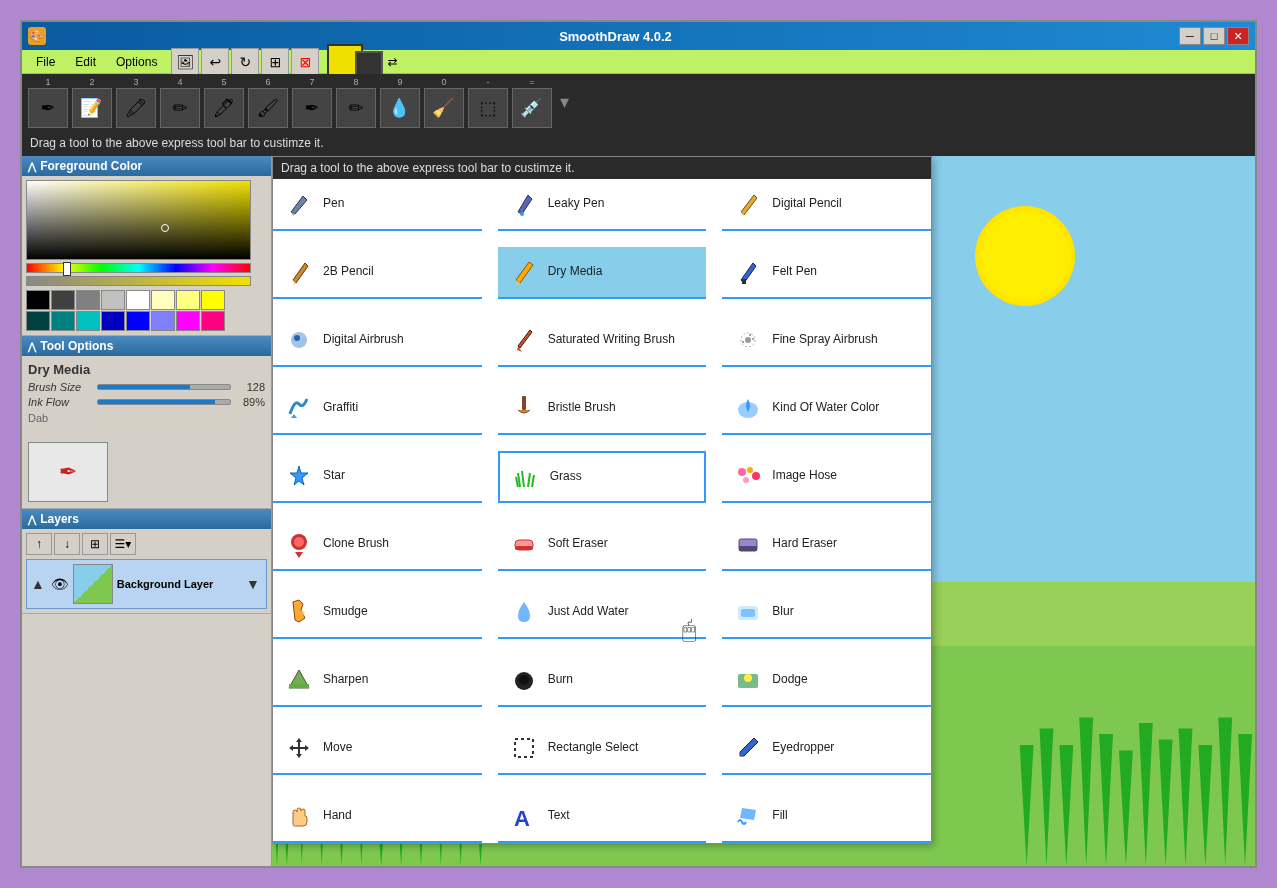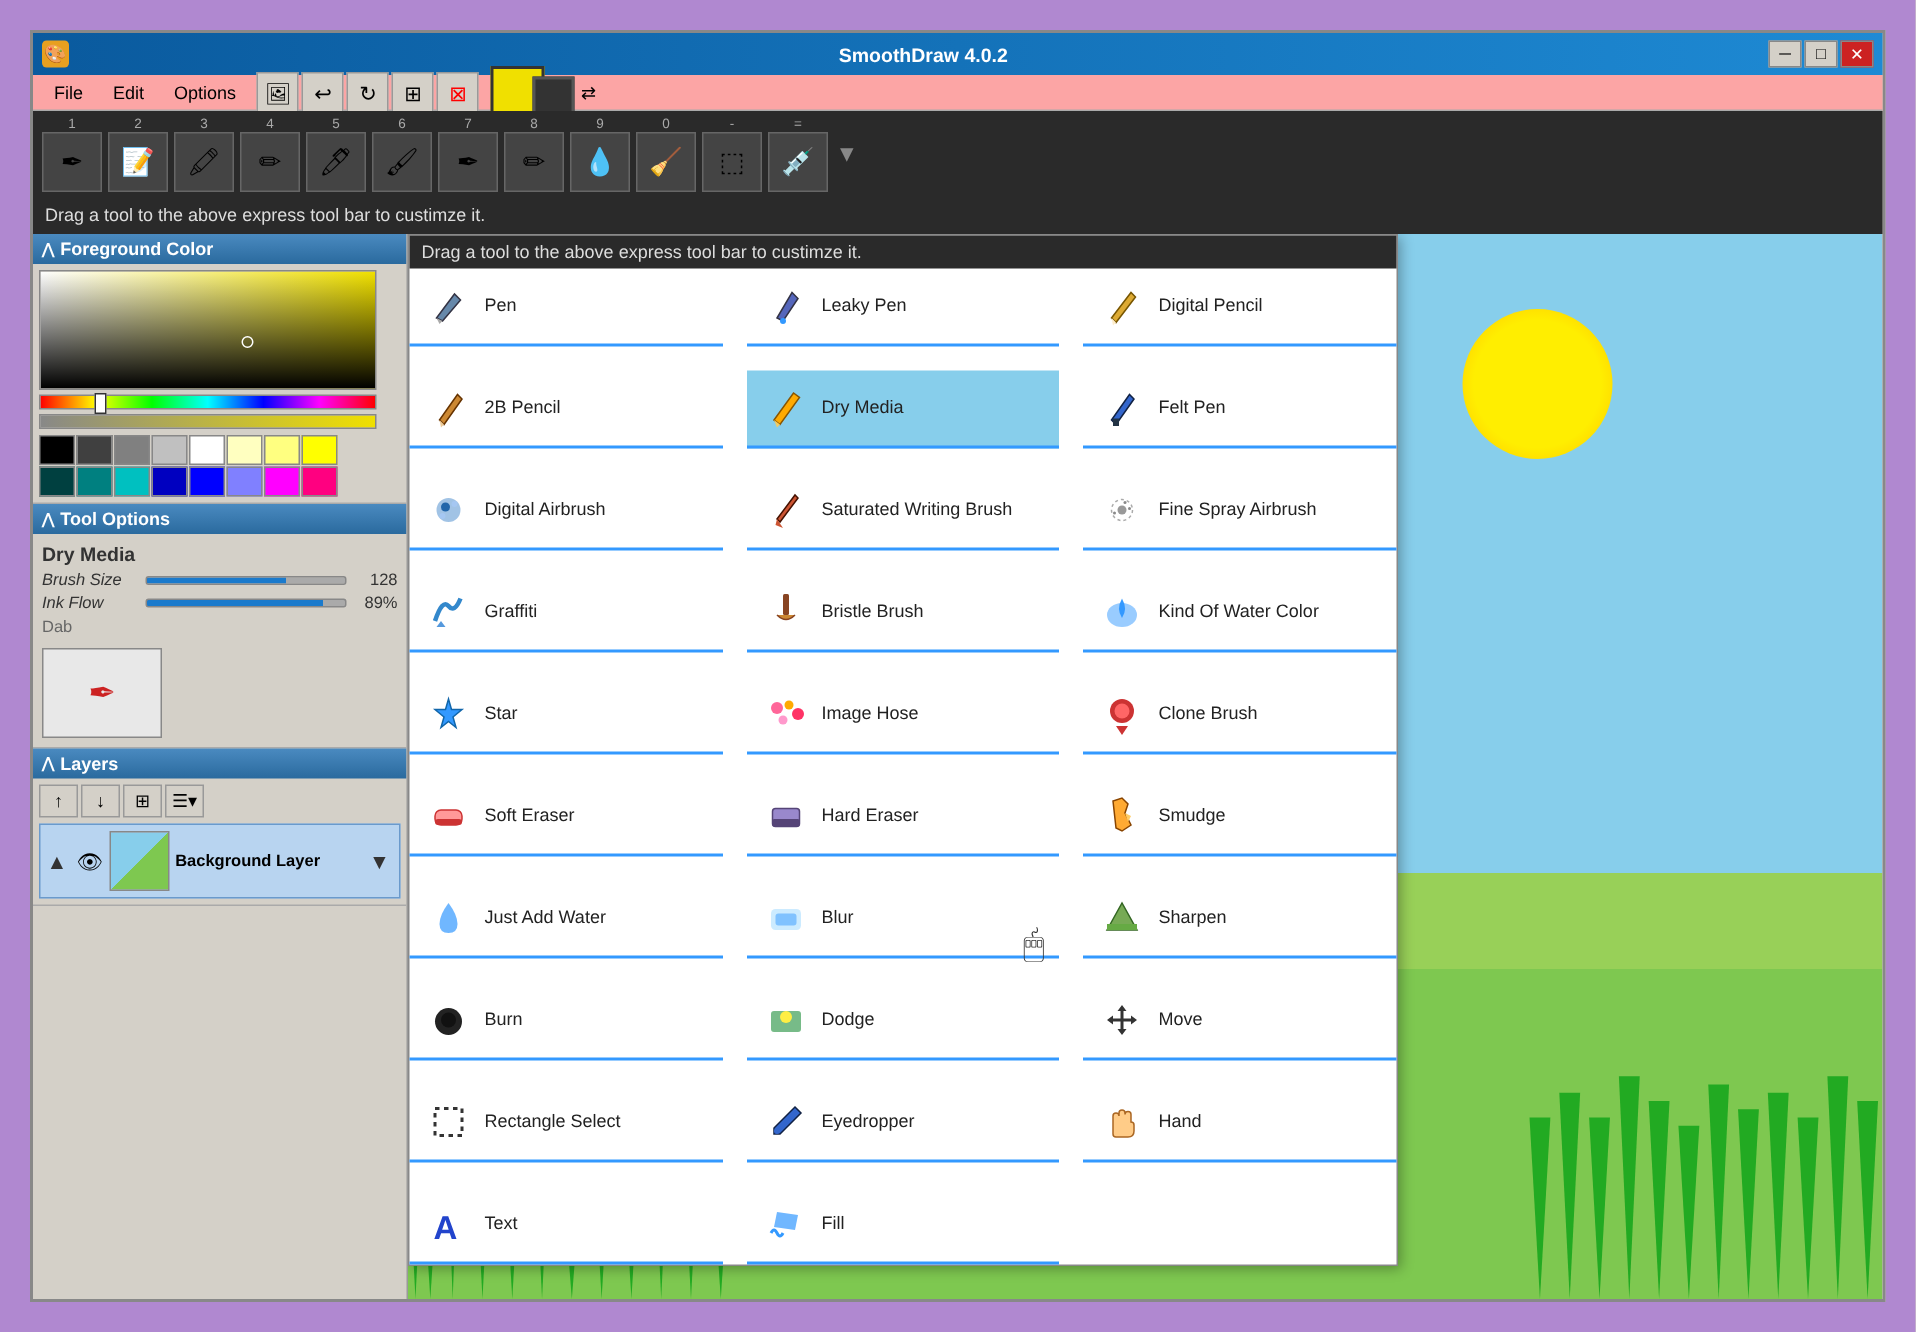--- a/index.html
+++ b/index.html
@@ -45,21 +45,21 @@
       width: 22px; height: 18px;
       background: #d4d0c8;
       border: 1px solid #888;
       color: black;
       font-size: 11px;
       display: flex; align-items: center; justify-content: center;
       cursor: pointer;
     }
     .title-btn.close { background: #cc2222; color: white; }
     .menu-bar {
-      background: #fca5a5;
+      background: #bef264;
       height: 24px;
       display: flex;
       align-items: center;
       padding: 0 4px;
       border-bottom: 1px solid #aaa;
       flex-shrink: 0;
     }
     .menu-item {
       padding: 2px 10px;
       cursor: pointer;
@@ -245,21 +245,21 @@
       font-size: 11px;
       text-align: right;
       color: #333;
     }
     .dab-section {
       margin-top: 4px;
     }
     .dab-label {
       font-size: 11px;
       color: #666;
-      margin-bottom: 8px;
+      margin-bottom: 18px;
     }
     .dab-preview {
       width: 80px; height: 60px;
       background: #e8e8e8;
       border: 1px solid #888;
       display: flex; align-items: center; justify-content: center;
       font-size: 20px;
     }
     .layers-content {
       padding: 4px;
@@ -706,20 +706,33 @@
       <span class="tool-label">Kind Of Water Color</span>
             </div>
             <div class="tool-item">
               <div class="tool-icon">
                 <svg width="28" height="28" viewBox="0 0 28 28">
                   <path d="M14 4 L16 11 L23 11 L17 16 L19 23 L14 19 L9 23 L11 16 L5 11 L12 11 Z" fill="#3399ff" stroke="#1166aa"></path>
                 </svg>
               </div>
       <span class="tool-label">Star</span>
             </div>
+            <div class="tool-item selected-outline">
+              <div class="tool-icon">
+                <svg width="28" height="28" viewBox="0 0 28 28">
+                  <rect width="28" height="28" fill="white" rx="2"></rect>
+                  <line x1="8" y1="24" x2="6" y2="10" stroke="#22bb22" stroke-width="2"></line>
+                  <line x1="12" y1="24" x2="10" y2="8" stroke="#22bb22" stroke-width="2"></line>
+                  <line x1="16" y1="24" x2="18" y2="10" stroke="#22bb22" stroke-width="2"></line>
+                  <line x1="20" y1="24" x2="22" y2="12" stroke="#22bb22" stroke-width="2"></line>
+                  <line x1="6" y1="24" x2="4" y2="14" stroke="#22bb22" stroke-width="2"></line>
+                </svg>
+              </div>
+      <span class="tool-label">Grass</span>
+            </div>
             <div class="tool-item">
               <div class="tool-icon">
                 <svg width="28" height="28" viewBox="0 0 28 28">
                   <circle cx="8" cy="10" r="4" fill="#ff6699"></circle>
                   <circle cx="16" cy="8" r="3" fill="#ffaa00"></circle>
                   <circle cx="22" cy="14" r="4" fill="#ff3366"></circle>
                   <circle cx="12" cy="18" r="3" fill="#ff99cc"></circle>
                 </svg>
               </div>
       <span class="tool-label">Image Hose</span>

